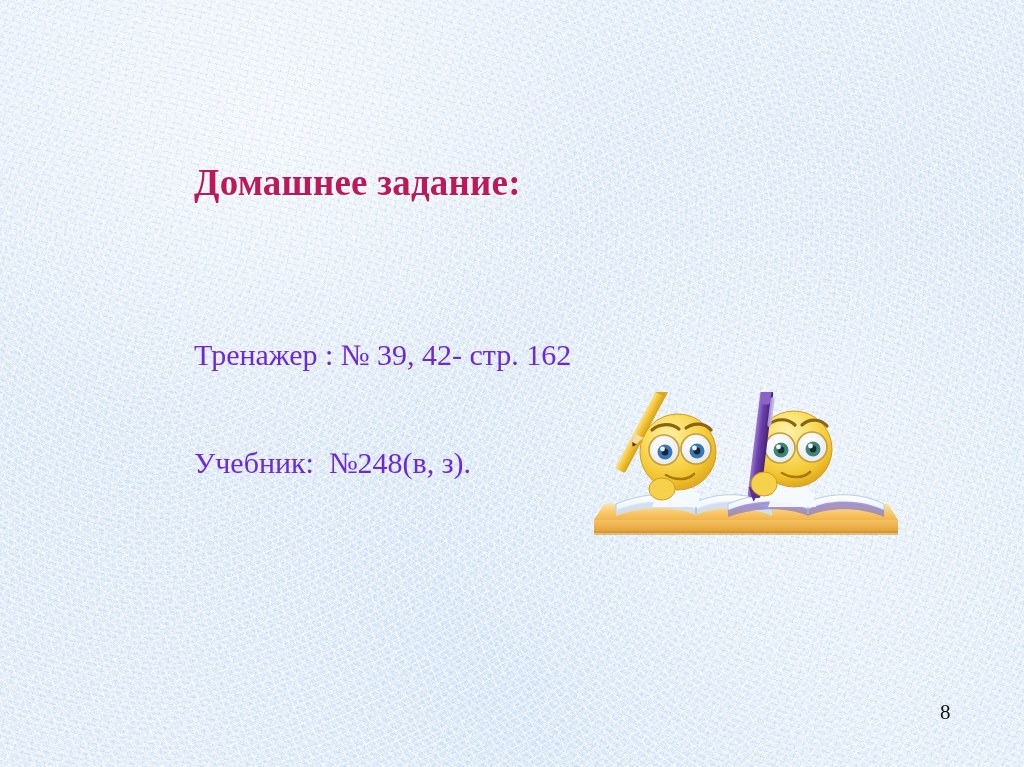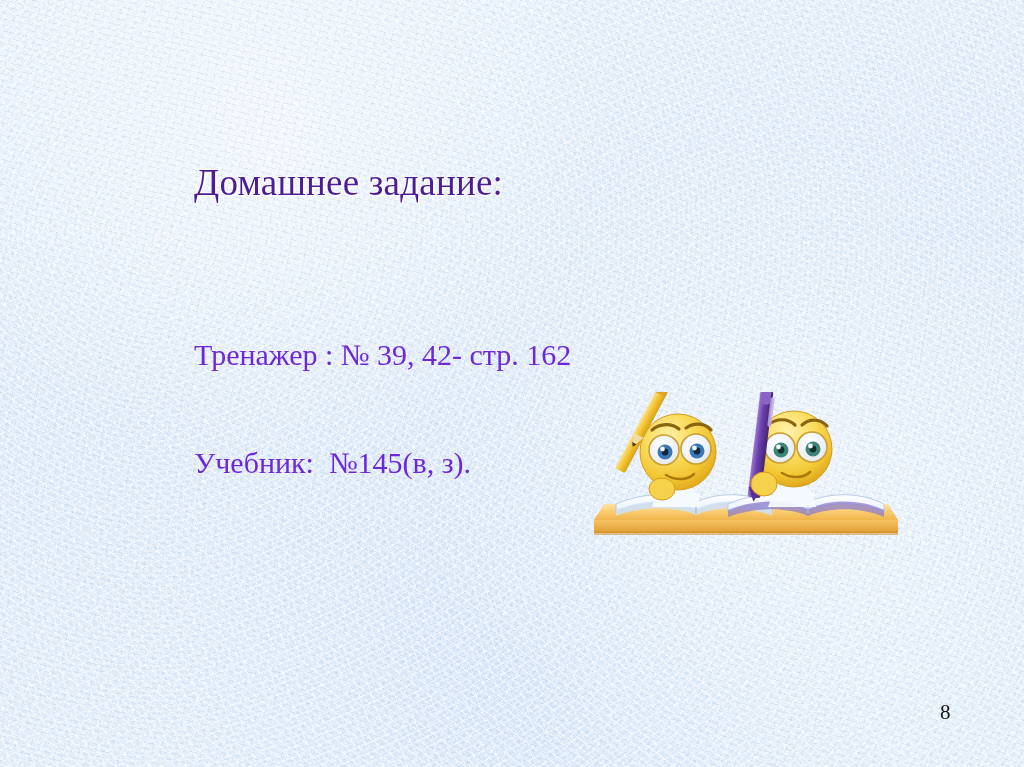--- a/index.html
+++ b/index.html
@@ -51,22 +51,22 @@
   }
 
   #content { position: absolute; inset: 0; }
 
   
   #title {
     position: absolute;
     left: 194px;
     top: 161px;
     font-size: 37px;
-    font-weight: normal;
-    color: #4c1d95;
+    font-weight: bold;
+    color: #be185d;
     letter-spacing: 0.2px;
     white-space: nowrap;
     text-shadow:
       1px 1px 0 rgba(255,255,255,0.95),
       -1px 0 0 rgba(255,255,255,0.6),
       0 -1px 0 rgba(255,255,255,0.6),
       2px 2px 2px rgba(255,255,255,0.75);
   }
 
   
@@ -107,21 +107,21 @@
 <div id="slide">
 
   <div id="slide-bg"></div>
 
   <div id="content">
 
     <div id="title">Домашнее задание:</div>
 
     <div id="assignment-list">
       <div class="assignment-line">Тренажер : № 39, 42- стр. 162</div>
-      <div class="assignment-line">Учебник:  №145(в, з).</div>
+      <div class="assignment-line">Учебник:  №248(в, з).</div>
     </div>
 
     <div id="illustration">
       <svg viewBox="0 0 320 160" xmlns="http://www.w3.org/2000/svg" aria-hidden="true">
         <defs>
           <radialGradient id="faceGrad" cx="38%" cy="30%" r="72%">
             <stop offset="0%" stop-color="#fdf0a6"></stop>
             <stop offset="42%" stop-color="#f9dc5f"></stop>
             <stop offset="78%" stop-color="#f2c42f"></stop>
             <stop offset="100%" stop-color="#e0aa1e"></stop>

